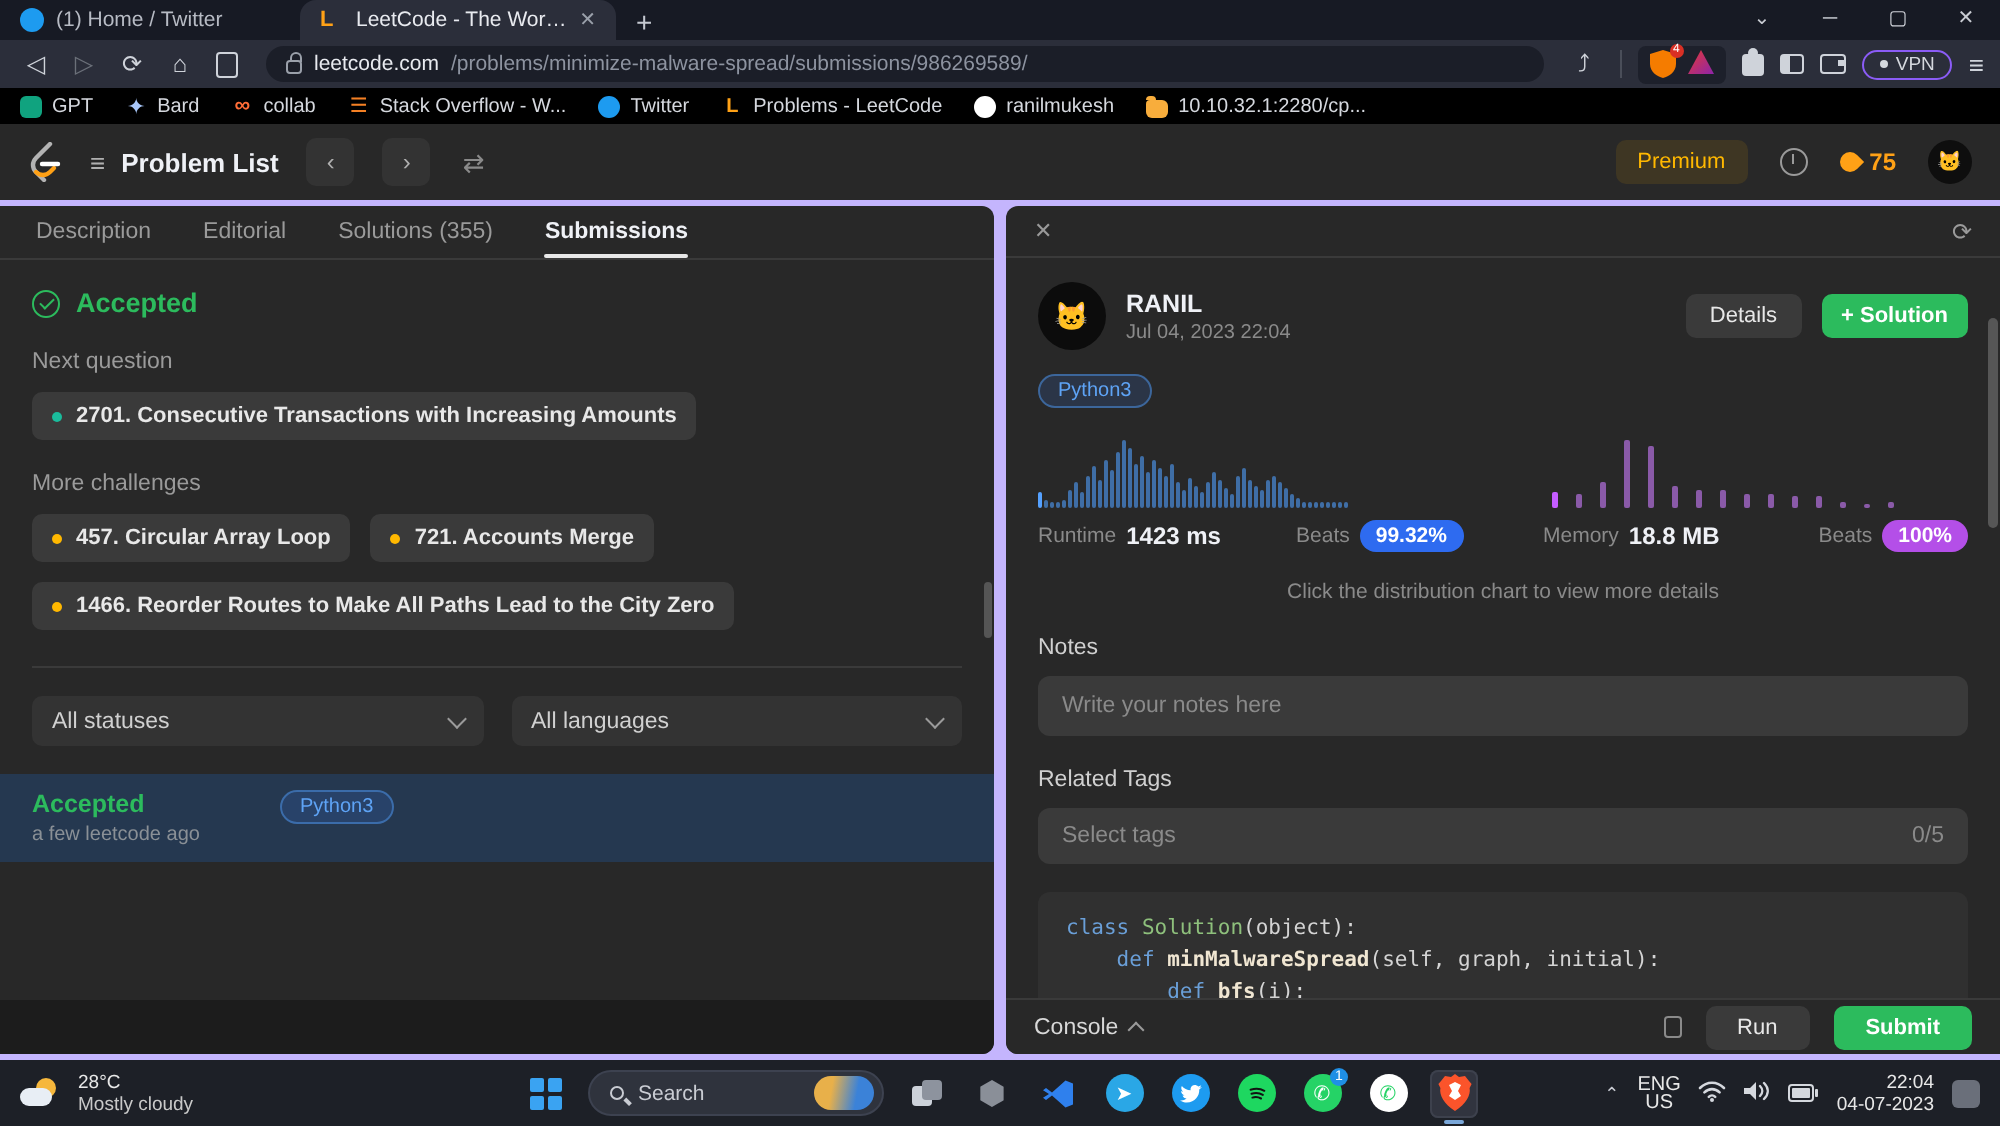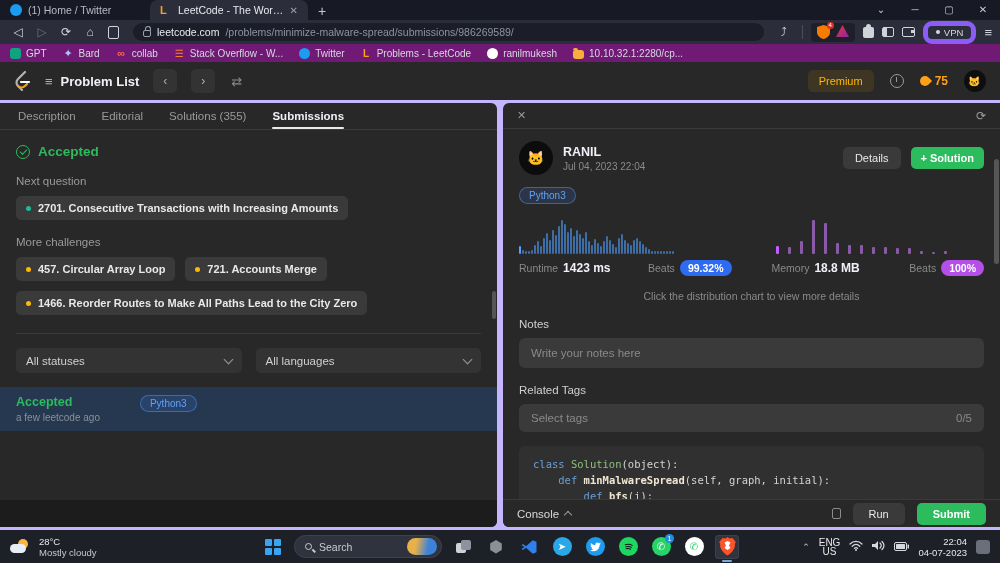--- a/index.html
+++ b/index.html
@@ -28,31 +28,31 @@
   .urlbar { flex:1; height:18px; margin:0 6px; background:#1b1e28; border-radius:9px; display:flex; align-items:center; padding:0 10px; gap:6px; font-size:10.5px; }
   .lock { width:8px; height:7px; border:1.5px solid #9aa0aa; border-radius:2px; position:relative; margin-top:2px; }
   .lock:before { content:""; position:absolute; top:-5px; left:1px; width:4px; height:4px; border:1.5px solid #9aa0aa; border-bottom:none; border-radius:4px 4px 0 0; }
   .url-host { color:#e8eaef; }
   .url-path { color:#8d93a0; white-space:nowrap; overflow:hidden; text-overflow:ellipsis; }
   .tb-right { display:flex; align-items:center; gap:8px; }
   .tb-divider { width:1px; height:14px; background:#4a4e59; }
   .extbox { display:flex; align-items:center; gap:6px; background:#1d202b; border-radius:4px; padding:2px 6px; }
   .ext-shield { position:relative; width:13px; height:14px; }
   .ext-badge { position:absolute; top:-3px; right:-4px; background:#d93025; color:#fff; font-size:6px; border-radius:4px; padding:0 2px; line-height:7px; }
-  .vpn-pill { border:5px solid #8b5cf6; border-radius:9px; color:#d5d8de; font-size:9.5px; padding:1px 8px; display:flex; align-items:center; gap:4px; }
+  .vpn-pill { border:1px solid #8b5cf6; border-radius:9px; color:#d5d8de; font-size:9.5px; padding:1px 8px; display:flex; align-items:center; gap:4px; }
   .vpn-dot { width:4px; height:4px; border-radius:50%; background:#d5d8de; }
   .menuic { color:#cfd3da; font-size:13px; }
   .sidebar-ic { width:12px; height:10px; border:1.5px solid #cfd3da; border-radius:2px; position:relative; }
   .sidebar-ic:before { content:""; position:absolute; left:0; top:0; bottom:0; width:4px; background:#cfd3da; }
   .wallet-ic { width:13px; height:10px; border:1.5px solid #cfd3da; border-radius:2px; position:relative; }
   .wallet-ic:before { content:""; position:absolute; right:-1px; top:2px; width:4px; height:3px; background:#cfd3da; }
   .puzzle-ic { width:11px; height:11px; background:#cfd3da; border-radius:2px; position:relative; }
   .puzzle-ic:before { content:""; position:absolute; top:-3px; left:3px; width:5px; height:5px; border-radius:50%; background:#cfd3da; }
 
-  .bookmarks { position:absolute; top:44px; left:0; right:0; height:18px; background:#701a75; display:flex; align-items:center; padding:0 10px; gap:16px; font-size:10px; color:#d5d8de; }
+  .bookmarks { position:absolute; top:44px; left:0; right:0; height:18px; background:#000000; display:flex; align-items:center; padding:0 10px; gap:16px; font-size:10px; color:#d5d8de; }
   .bm { display:flex; align-items:center; gap:5px; white-space:nowrap; }
   .bm-ic { width:11px; height:11px; display:inline-flex; align-items:center; justify-content:center; font-size:9px; border-radius:3px; flex:none; }
   .ic-gpt { background:#10a37f; } .ic-bard { color:#a8c7fa; font-size:11px; }
   .ic-collab { color:#ff6d37; font-weight:bold; font-size:11px; }
   .ic-stackoverflow { color:#f48024; font-size:10px; }
   .ic-twitter { background:#1d9bf0; border-radius:50%; }
   .ic-leetcode { color:#ffa116; font-weight:bold; font-size:10px; }
   .ic-github { background:#fff; border-radius:50%; }
   .ic-folder { background:#f8ad3c; border-radius:2px 3px 3px 3px; position:relative; height:9px; margin-top:2px; }
   .ic-folder:before { content:""; position:absolute; top:-2px; left:0; width:5px; height:2px; background:#f8ad3c; border-radius:2px 2px 0 0; }

